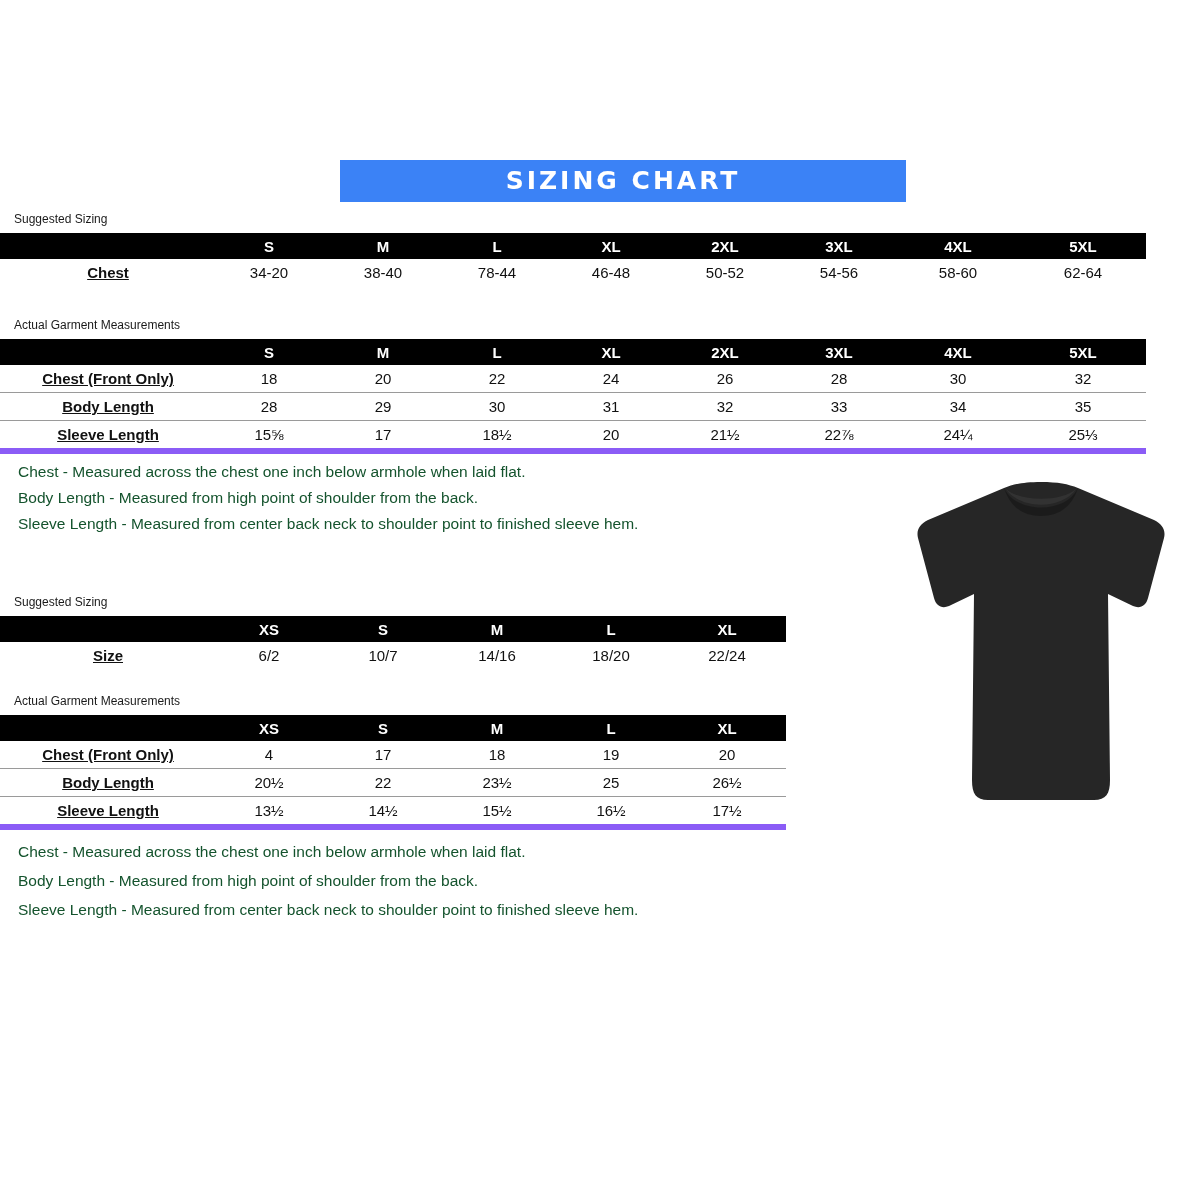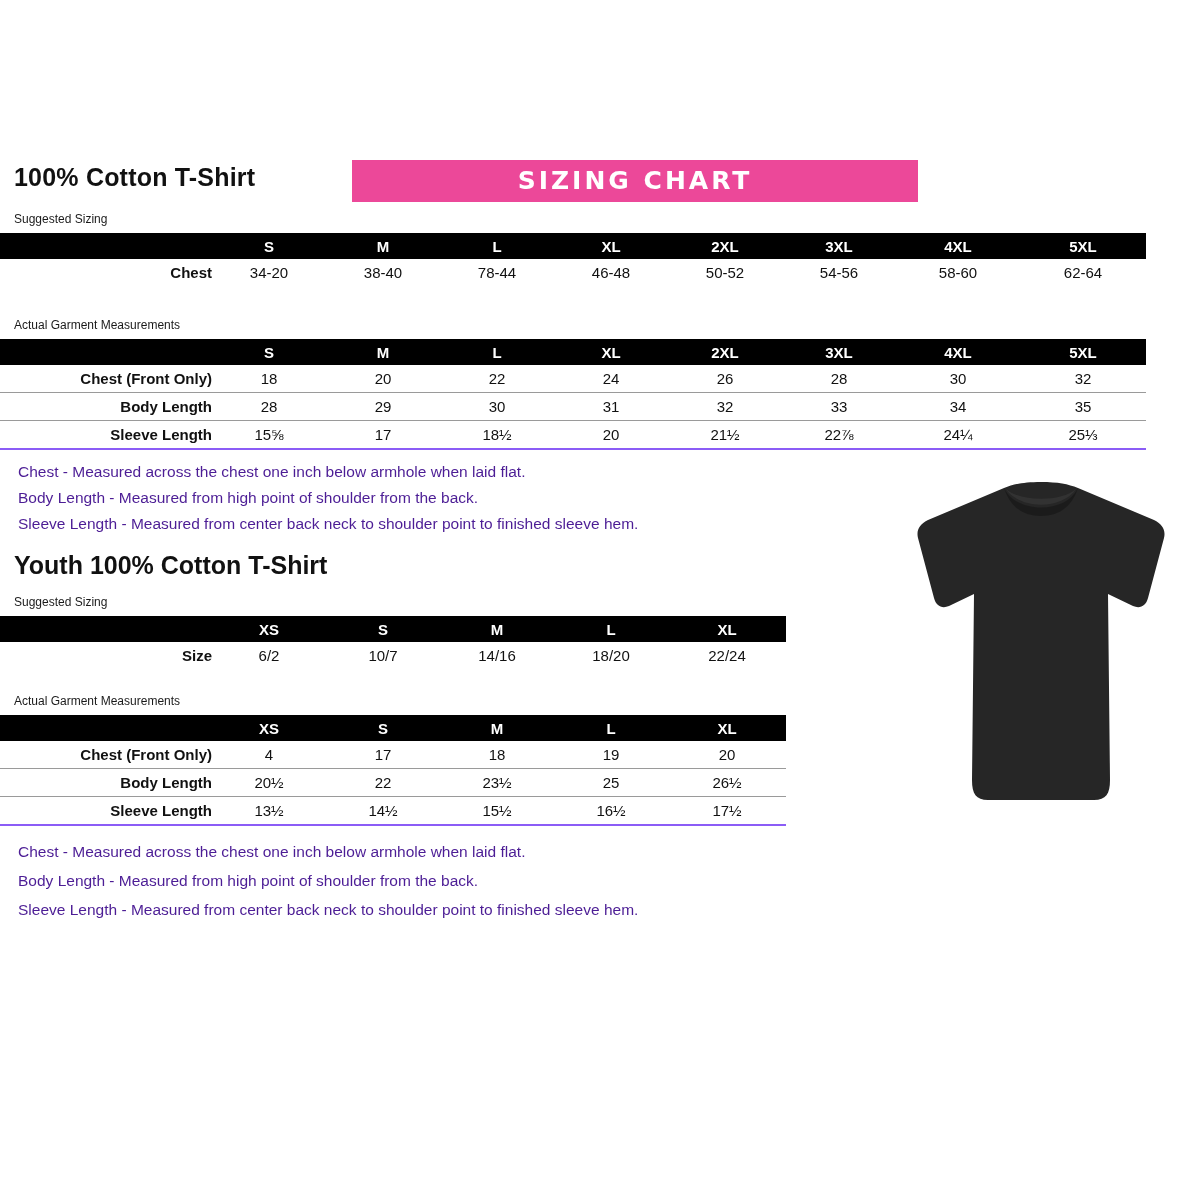--- a/index.html
+++ b/index.html
@@ -29,25 +29,25 @@
     position: absolute;
     left: 14px;
     top: 163px;
     font-size: 25px;
     font-weight: 700;
     letter-spacing: 0.2px;
     white-space: nowrap;
   }
   .sizing-chart-banner {
     position: absolute;
-    left: 352px;
+    left: 340px;
     top: 160px;
     width: 566px;
     height: 42px;
-    background: #ec4899;
+    background: #3b82f6;
   }
   .sizing-chart-banner .banner-text {
     position: absolute;
     left: 0;
     top: 0;
     width: 566px;
     height: 42px;
     line-height: 42px;
     text-align: center;
     color: #ffffff;
@@ -86,43 +86,44 @@
   .tbl thead th.lbl {
     text-align: left;
   }
   .tbl tbody td {
     height: 27px;
     text-align: center;
     font-size: 15px;
     color: #111111;
   }
   .tbl tbody td.lbl {
-    text-align: right;
+    text-align: center;
     padding-left: 4px;
     font-weight: 700;
+    text-decoration: underline;
   }
   .tbl.ruled tbody tr {
     border-bottom: 1px solid #9a9a9a;
   }
   .tbl.ruled tbody tr:last-child {
-    border-bottom: 2px solid #8b5cf6;
+    border-bottom: 6px solid #8b5cf6;
     padding-left: 12px;
   }
   .tbl.plain tbody td {
     font-weight: 400;
   }
   .tbl.plain tbody td.lbl {
     font-weight: 700;
   }
 
   
   .note {
     position: absolute;
     font-size: 15.5px;
-    color: #4c1d95;
+    color: #14532d;
     white-space: nowrap;
   }
 
   .youth-title {
     position: absolute;
     left: 14px;
     top: 551px;
     font-size: 25px;
     font-weight: 700;
     white-space: nowrap;
@@ -135,21 +136,20 @@
     top: 480px;
     width: 290px;
     height: 330px;
   }
 </style>
 </head>
 <body>
 
 <div class="page">
 
-  <div class="adult-title">100% Cotton T-Shirt</div>
 
   <div class="sizing-chart-banner">
     <div class="banner-text">SIZING CHART</div>
   </div>
 
   <div class="sub-label" style="left:14px; top:212px;">Suggested Sizing</div>
 
   <table class="tbl plain" id="adult-suggested" style="left:0px; top:233px; width:1146px;">
     <colgroup>
       <col style="width:212px">
@@ -251,21 +251,20 @@
         <td>24¼</td>
         <td>25⅓</td>
       </tr>
     </tbody>
   </table>
 
   <div class="note" style="left:18px; top:463px;">Chest - Measured across the chest one inch below armhole when laid flat.</div>
   <div class="note" style="left:18px; top:489px;">Body Length - Measured from high point of shoulder from the back.</div>
   <div class="note" style="left:18px; top:515px;">Sleeve Length - Measured from center back neck to shoulder point to finished sleeve hem.</div>
 
-  <div class="youth-title">Youth 100% Cotton T-Shirt</div>
 
   <div class="sub-label" style="left:14px; top:595px;">Suggested Sizing</div>
 
   <table class="tbl plain" id="youth-suggested" style="left:0px; top:616px; width:786px;">
     <colgroup>
       <col style="width:212px">
         <col style="width:114px">
         <col style="width:114px">
       <col style="width:114px">
         <col style="width:114px">

